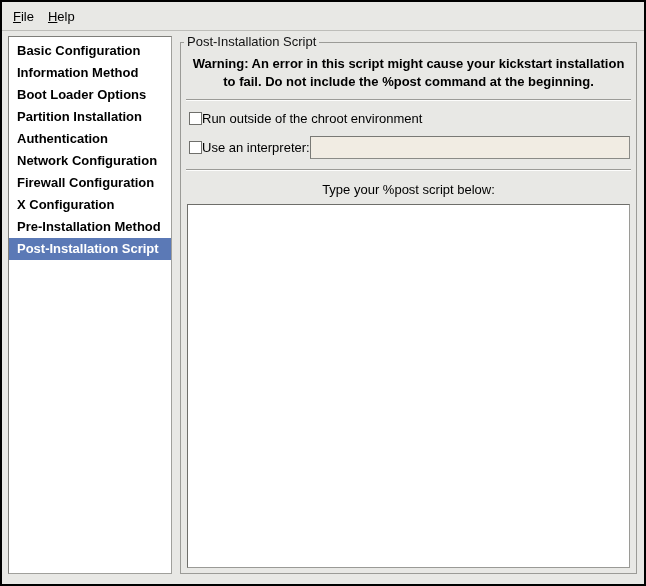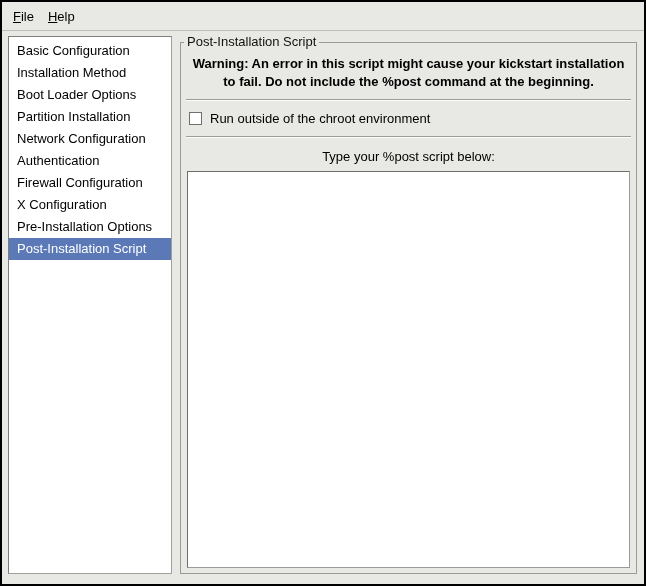--- a/index.html
+++ b/index.html
@@ -33,20 +33,21 @@
   .menu-item::first-letter { text-decoration: underline; }
   
   .sidebar {
     position: absolute; left: 6px; top: 34px; width: 164px; height: 538px;
     box-sizing: border-box;
     background: #fff;
     border: 1px solid #a0a09c;
     border-top-color: #7e7e7a; border-left-color: #7e7e7a;
     padding-top: 3px;
     overflow: hidden;
+    font-weight: bold;
   }
   .sidebar-item {
     height: 22px; line-height: 22px;
     padding-left: 8px;
     white-space: nowrap;
     cursor: default;
   }
   .sidebar-item.selected { background: var(--sel-bg); color: var(--sel-fg); }
   
   .frame {
@@ -72,21 +73,20 @@
     font-weight: bold;
   }
   .hsep {
     height: 0;
     border-top: 1px solid #9b9b97;
     border-bottom: 1px solid #fdfdfc;
   }
   .check-row {
     display: flex; align-items: center;
     margin-top: 10px;
-    gap: 8px;
     padding-left: 3px;
   }
   .checkbox {
     width: 13px; height: 13px;
     box-sizing: border-box;
     background: #fff;
     border: 1px solid #6f6f6b;
     flex: 0 0 auto;
     cursor: default;
   }
@@ -129,44 +129,49 @@
 
 <div class="window">
 
   <div class="menubar">
     <span class="menu-item">File</span>
     <span class="menu-item">Help</span>
   </div>
 
   <div class="sidebar">
     <div class="sidebar-item">Basic Configuration</div>
-    <div class="sidebar-item">Installation Method</div>
+    <div class="sidebar-item">Information Method</div>
     <div class="sidebar-item">Boot Loader Options</div>
     <div class="sidebar-item">Partition Installation</div>
+    <div class="sidebar-item">Authentication</div>
     <div class="sidebar-item">Network Configuration</div>
-    <div class="sidebar-item">Authentication</div>
     <div class="sidebar-item">Firewall Configuration</div>
     <div class="sidebar-item">X Configuration</div>
-    <div class="sidebar-item">Pre-Installation Options</div>
+    <div class="sidebar-item">Pre-Installation Method</div>
     <div class="sidebar-item selected">Post-Installation Script</div>
   </div>
 
   <div class="frame">
     <span class="frame-title">Post-Installation Script</span>
 
     <div class="warning">Warning: An error in this script might cause your kickstart installation
 to fail. Do not include the %post command at the beginning.</div>
 
     <div class="hsep"></div>
 
     <div class="check-row">
       <span class="checkbox"></span>
       <span class="check-label">Run outside of the chroot environment</span>
     </div>
 
+    <div class="check-row">
+      <span class="checkbox"></span>
+      <span class="check-label">Use an interpreter:</span>
+      <input class="entry" type="text" disabled="" value="" style="">
+    </div>
 
     <div class="hsep sep-2"></div>
 
     <div class="script-label">Type your %post script below:</div>
 
     <textarea class="script-area" spellcheck="false" style=""></textarea>
   </div>
 
 </div>
 

